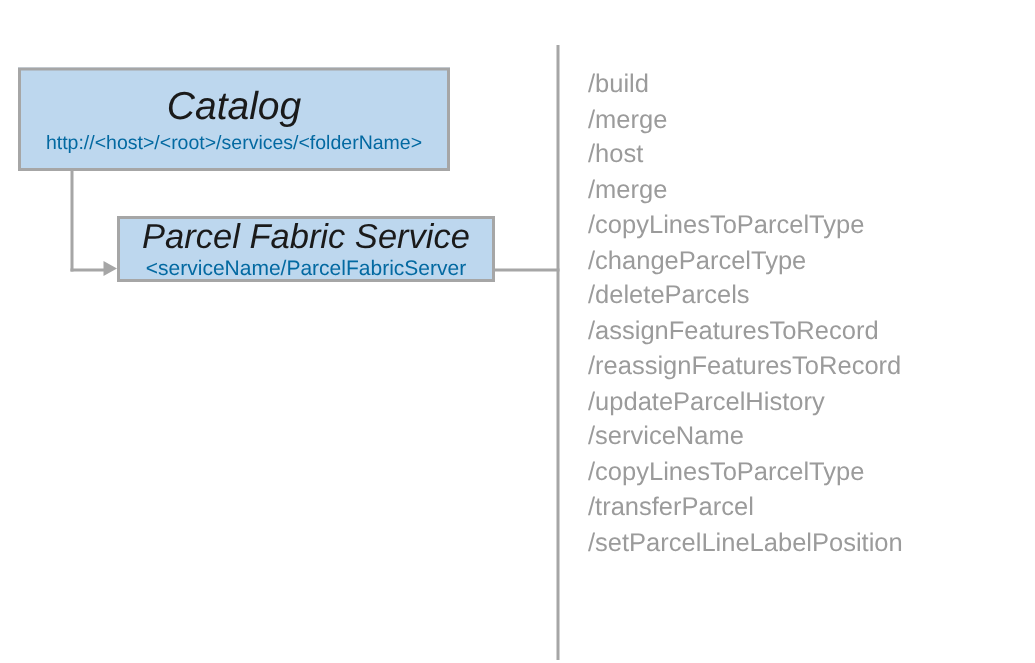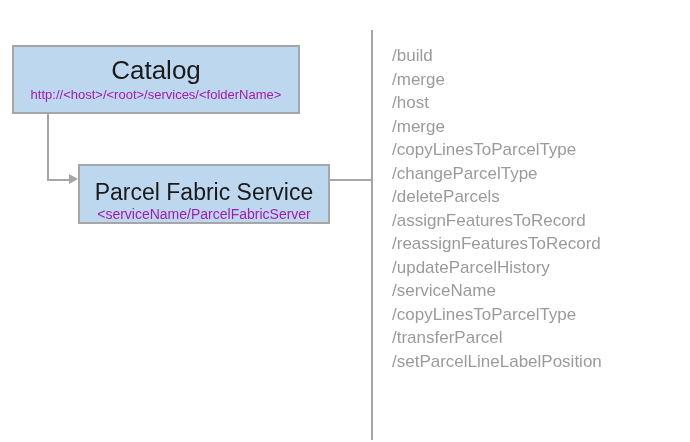--- a/index.html
+++ b/index.html
@@ -27,47 +27,47 @@
     border: 2px solid #a6a6a6;
     display: flex;
     flex-direction: column;
     align-items: center;
     justify-content: center;
   }
   .node-title {
     color: #1a1a1a;
     line-height: 1.05;
     white-space: nowrap;
+    font-style: italic;
   }
   .node-sub {
-    color: #a21caf;
+    color: #0369a1;
     white-space: nowrap;
     line-height: 1.1;
   }
 
   #catalog-node {
     left: 12px;
     top: 45px;
     width: 288px;
     height: 69px;
   }
   #catalog-node .node-title {
     font-size: 26px;
     margin-bottom: 3px;
   }
   #catalog-node .node-sub {
     font-size: 13px;
   }
 
   #service-node {
     left: 78px;
-    top: 164px;
+    top: 144px;
     width: 252px;
-    height: 60px;
-    justify-content: flex-end;
+    height: 44px;
   }
   #service-node .node-title {
     font-size: 23px;
     margin-bottom: 2px;
   }
   #service-node .node-sub {
     font-size: 14px;
   }
 
   

